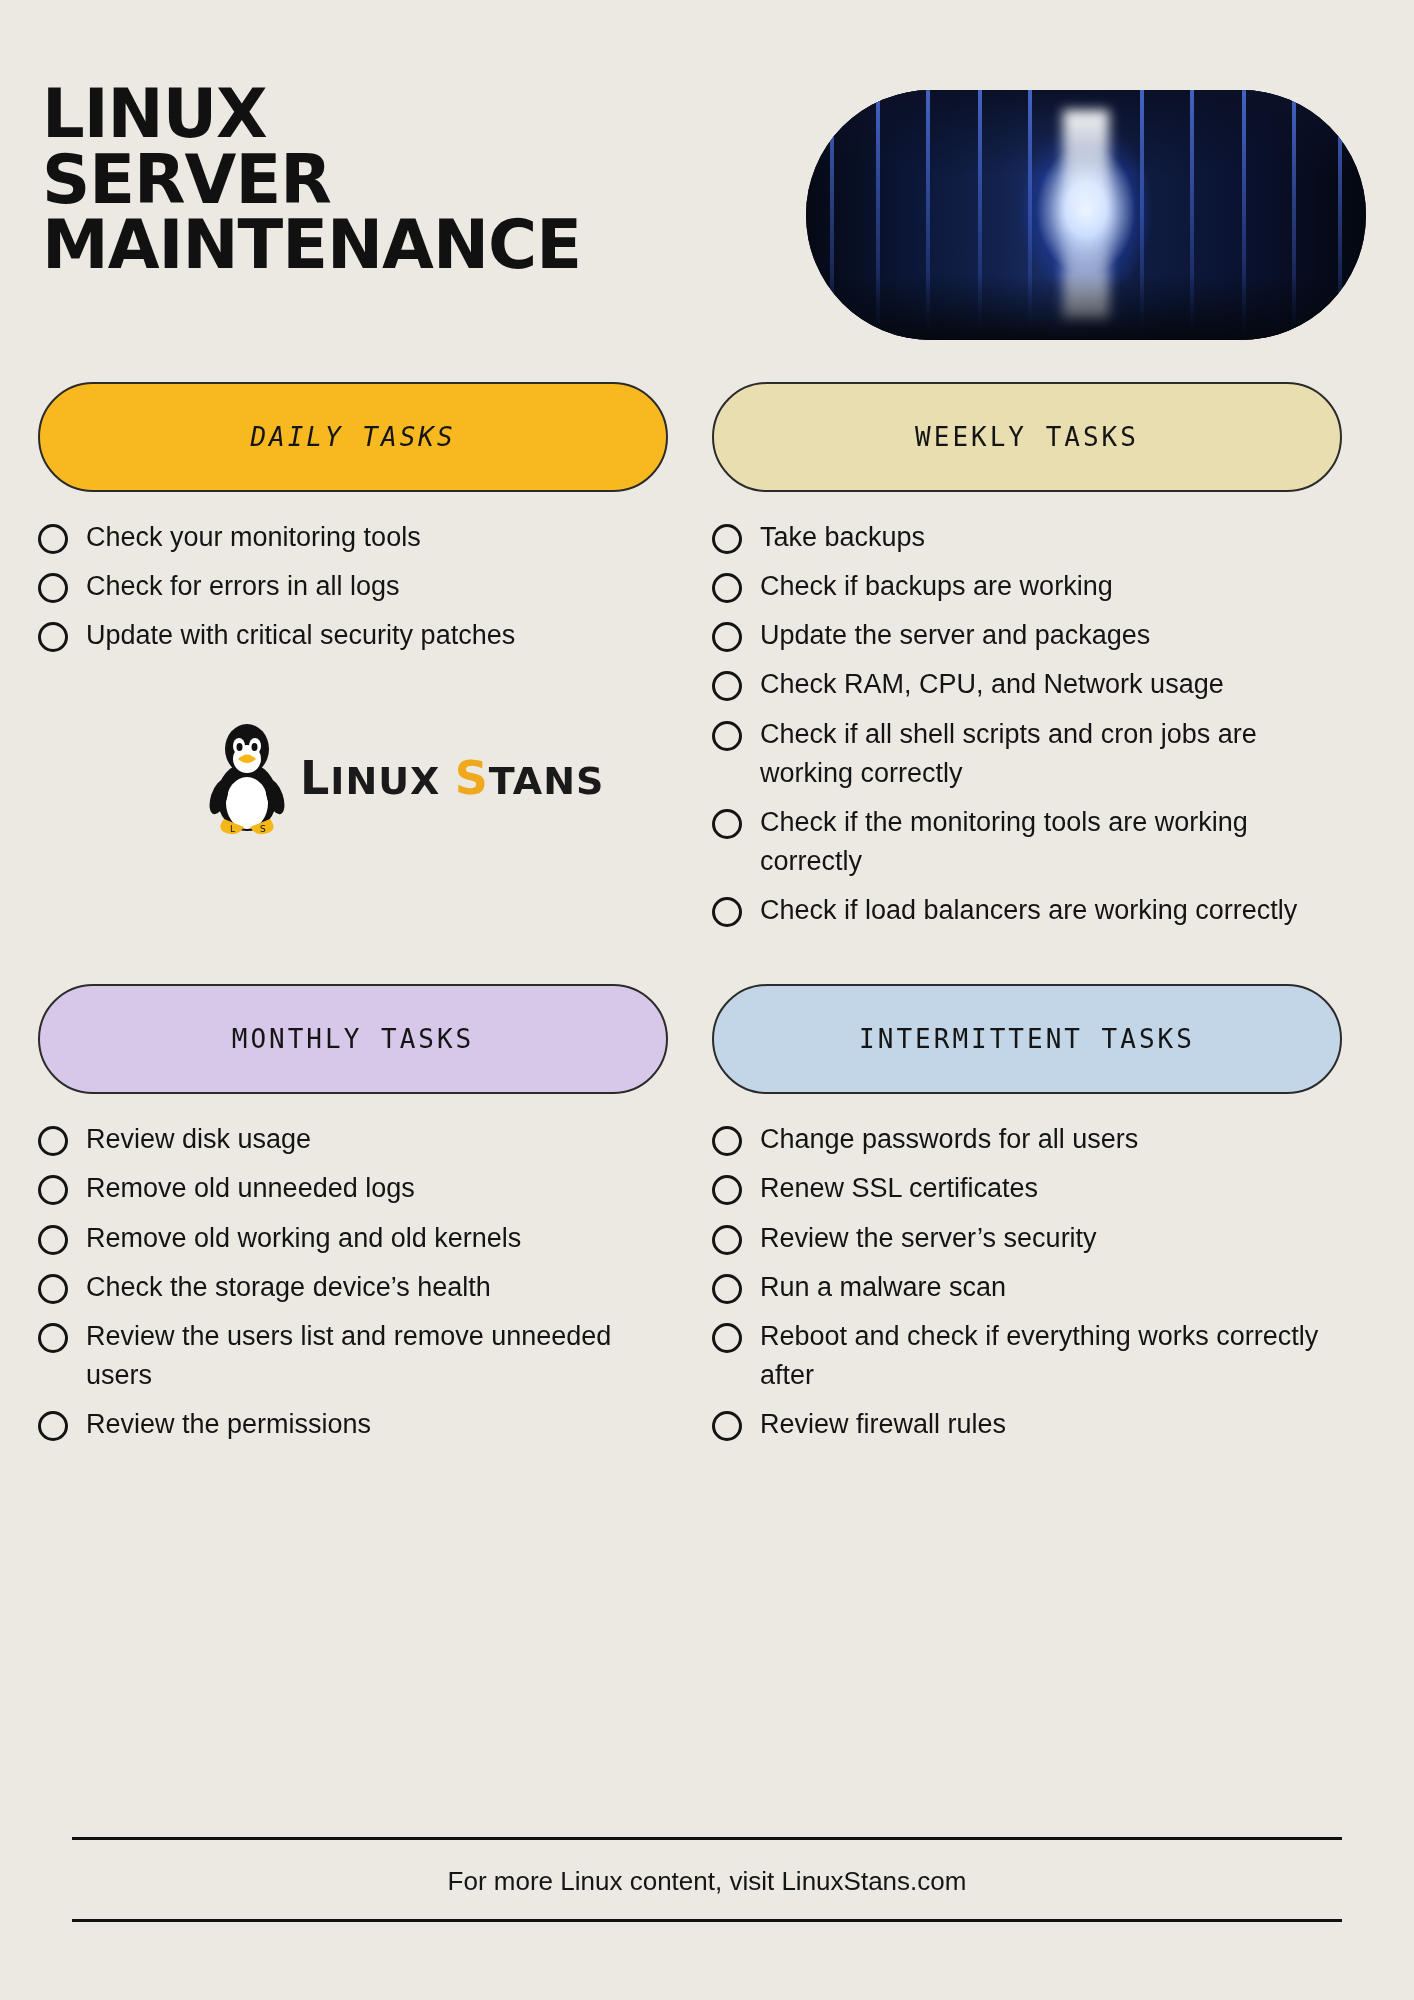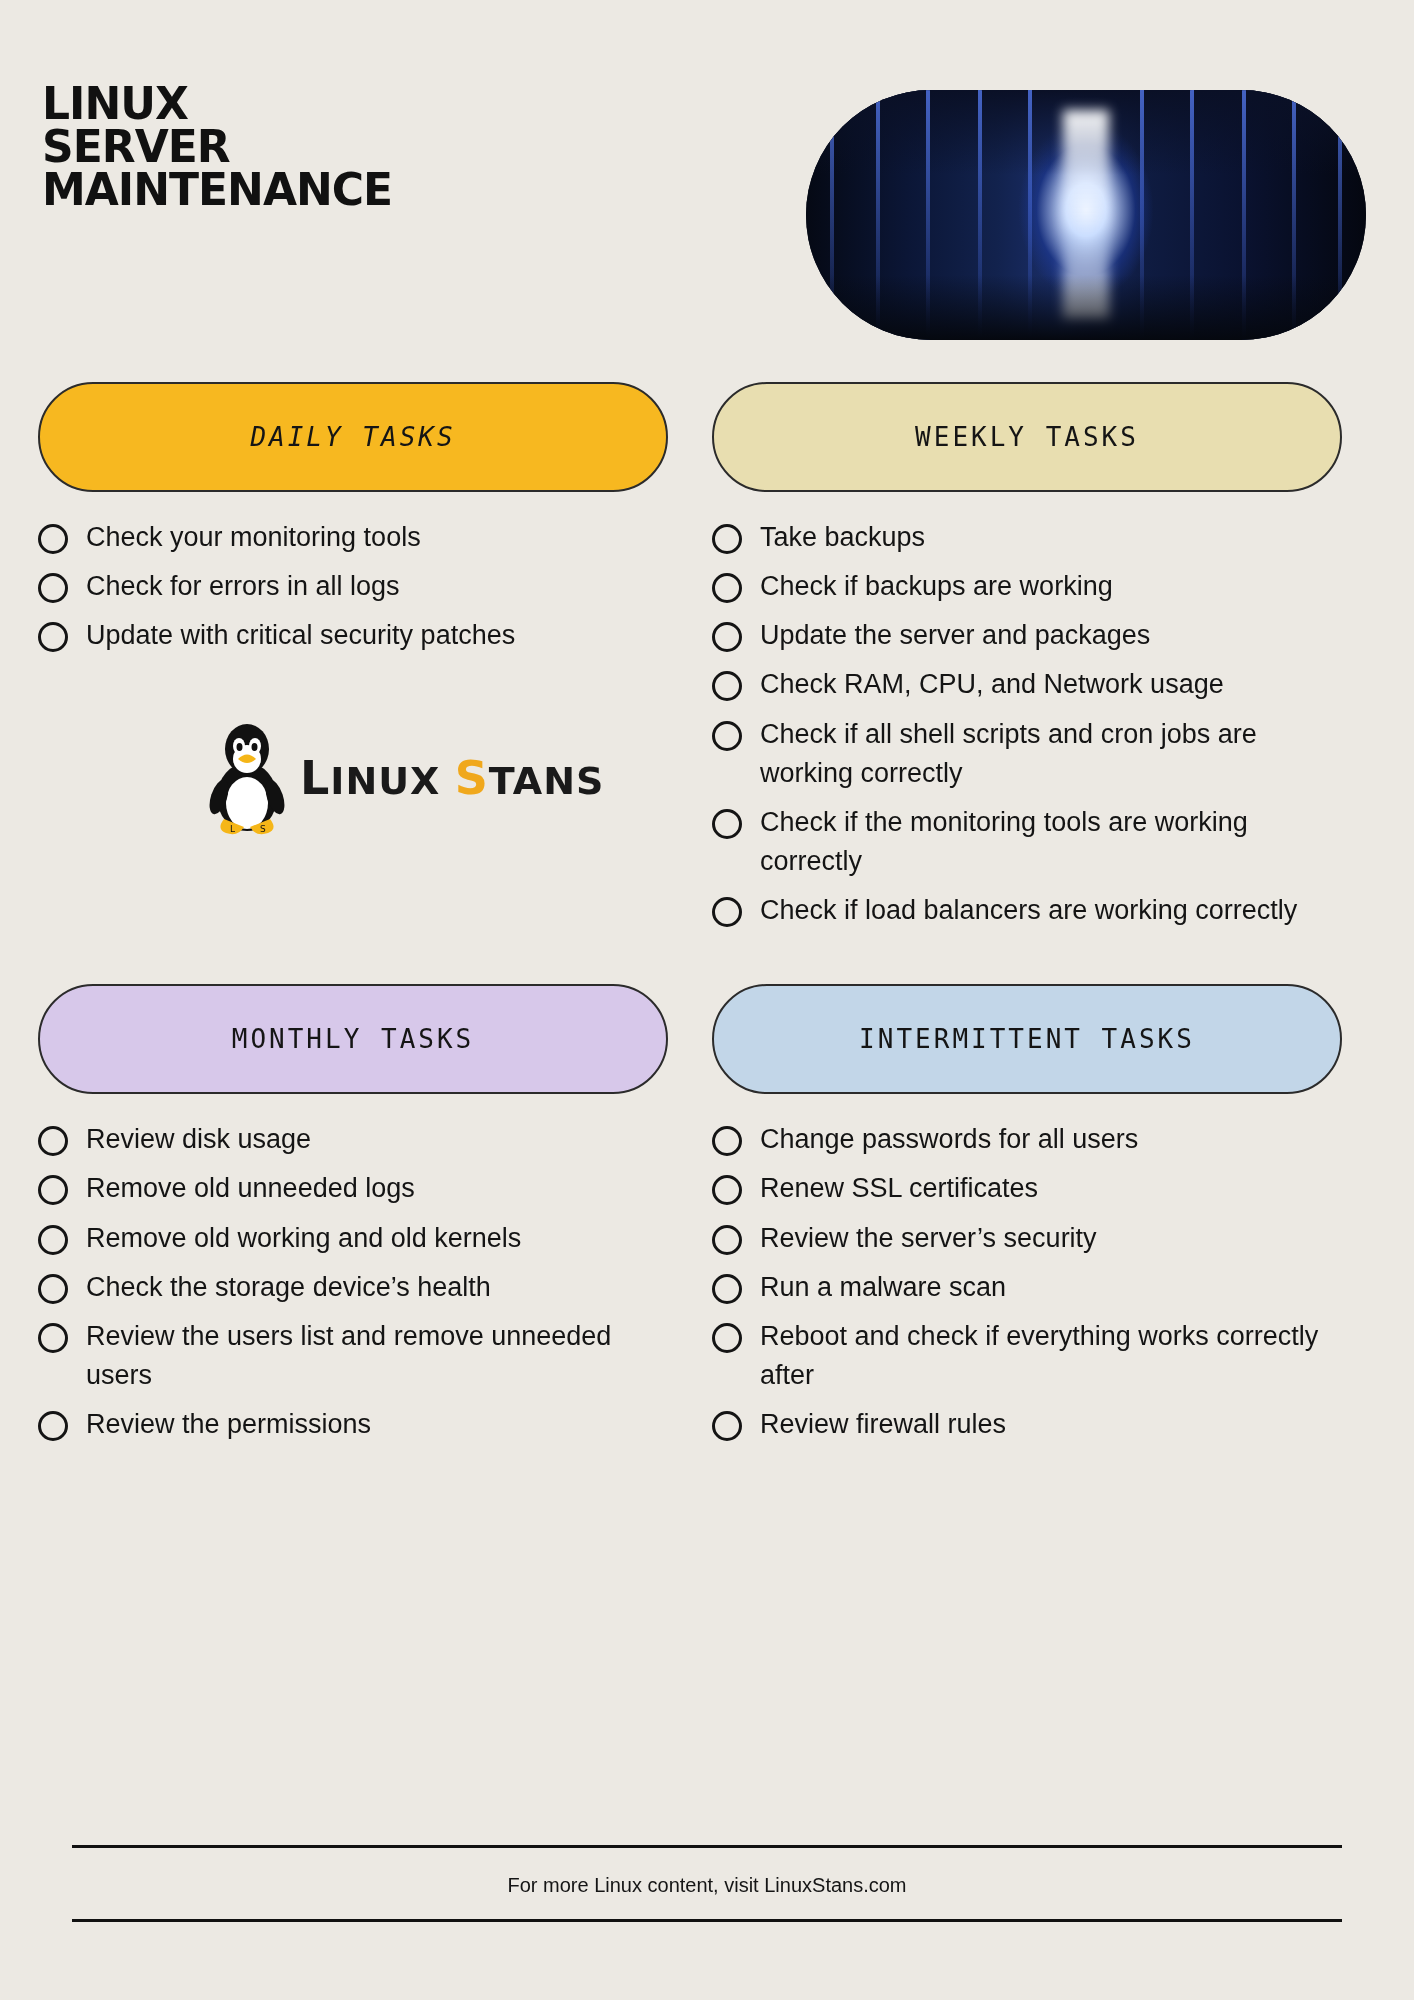--- a/index.html
+++ b/index.html
@@ -22,21 +22,21 @@
   
   .header {
     display: flex;
     align-items: flex-start;
     justify-content: space-between;
     padding: 82px 48px 0 42px;
   }
   .title {
     font-family: "DejaVu Sans", sans-serif;
     font-weight: bold;
-    font-size: 44px;
+    font-size: 67px;
     line-height: 0.98;
     letter-spacing: -1px;
     text-transform: uppercase;
     color: #111;
     max-width: 760px;
   }
   .title span { display: block; }
 
   .hero {
     width: 560px;
@@ -160,21 +160,21 @@
   
   .footer {
     position: absolute;
     left: 72px;
     right: 72px;
     bottom: 78px;
   }
   .rule { height: 3px; background: #111; }
   .footer-text {
     text-align: center;
-    font-size: 20px;
+    font-size: 26px;
     color: #151515;
     padding: 26px 0 22px;
   }
 </style>
 </head>
 <body>
 
 <div class="page">
 
   <div class="header">

